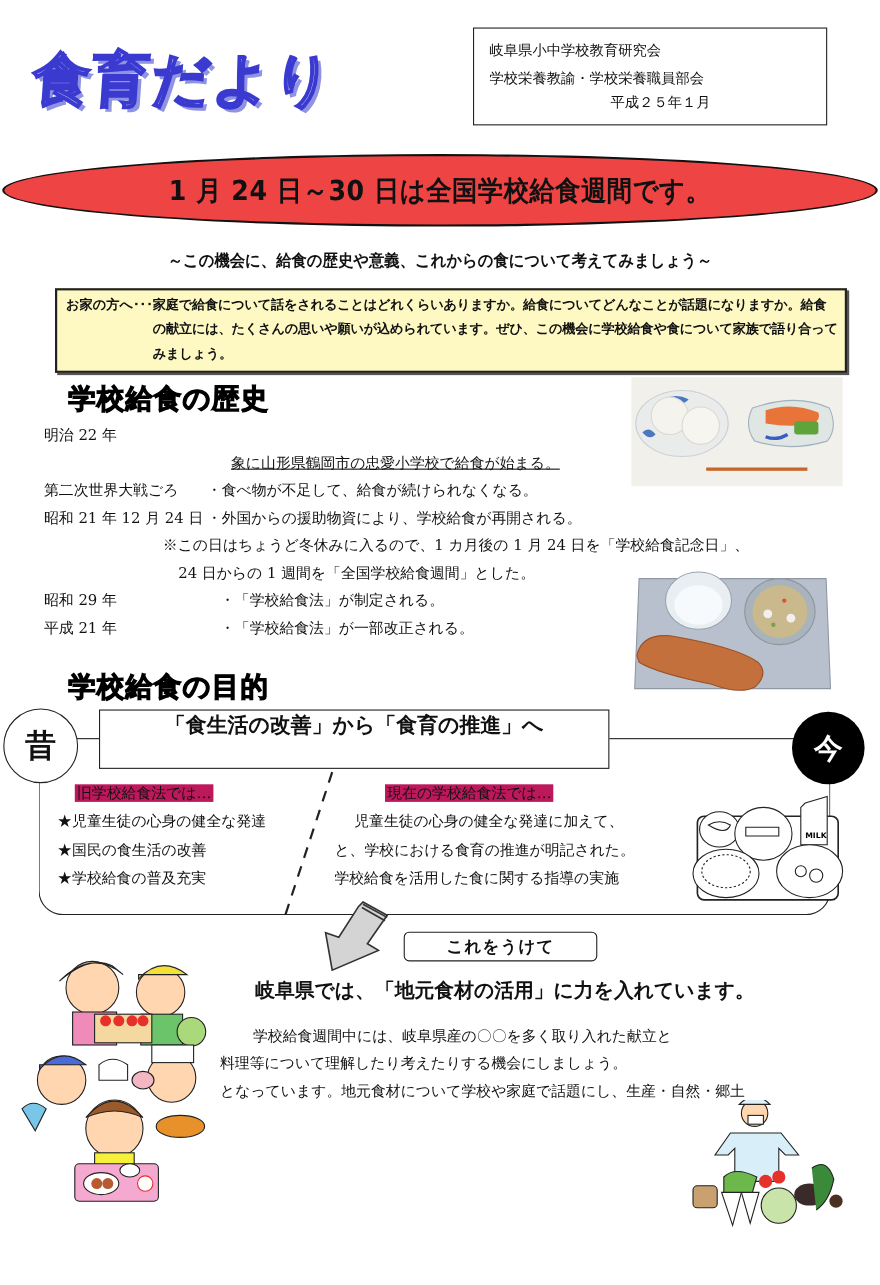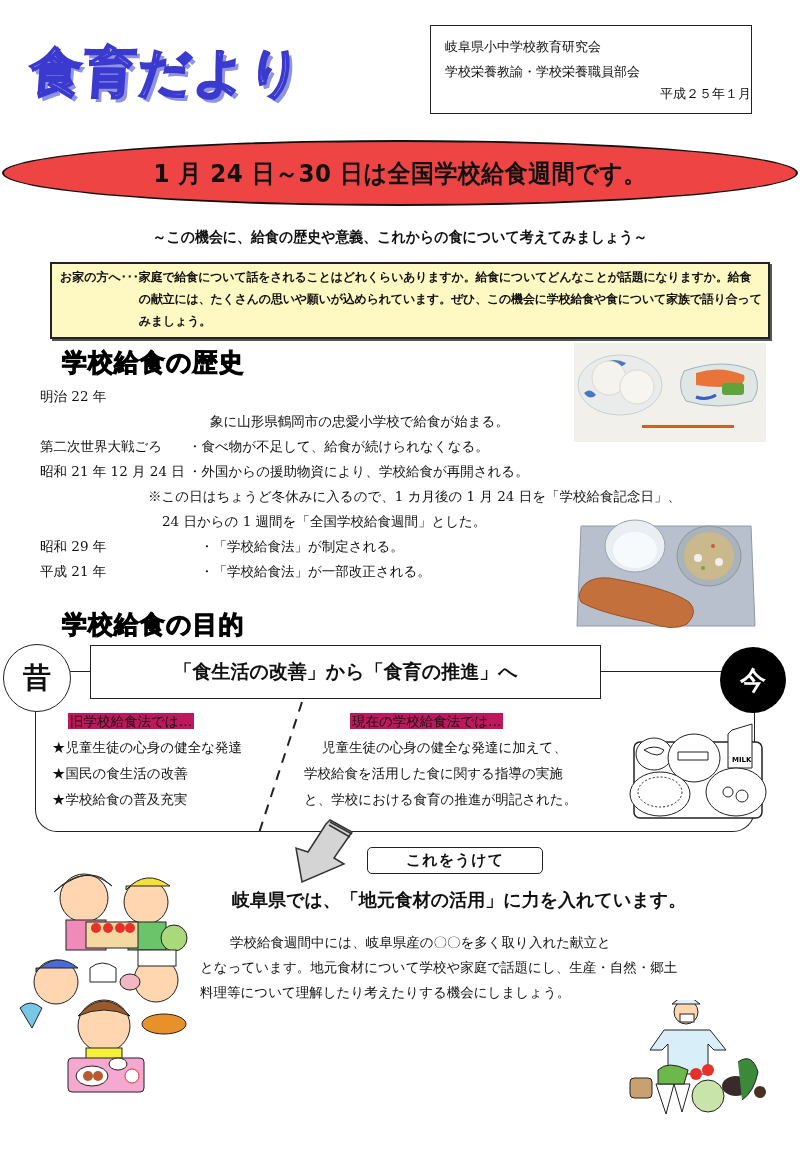--- a/index.html
+++ b/index.html
@@ -16,21 +16,21 @@
     text-shadow: 4px 4px 0 #8f93e0;
     transform: skewX(-4deg);
   }
 
   
   .org-box {
     left: 430px; top: 25px; width: 322px; height: 89px; border: 1.5px solid #222;
     padding: 8px 0 0 14px; font-family: "DejaVu Sans", sans-serif;
   }
   .org-box .l1, .org-box .l2 { font-size: 13px; font-weight: normal; line-height: 25px; }
-  .org-box .l3 { font-size: 13px; line-height: 20px; padding-left: 110px; text-align: right; }
+  .org-box .l3 { font-size: 13px; line-height: 20px; padding-left: 110px; }
 
   
   .ellipse {
     left: 2px; top: 140px; width: 796px; height: 66px; border-radius: 50%;
     background: #ef4444; border: 2px solid #111;
     display: flex; align-items: center; justify-content: center;
   }
   .ellipse span { font-family: "DejaVu Sans", sans-serif; font-weight: bold; font-size: 25px; letter-spacing: 0.5px; transform: scaleX(0.92); display: inline-block; }
 
   .subtitle { left: 0; width: 800px; top: 228px; text-align: center; font-family: "DejaVu Sans", sans-serif; font-weight: bold; font-size: 15px; transform: scaleX(0.93); }
@@ -46,21 +46,21 @@
   .green-box .body { flex: 1; letter-spacing: -0.2px; }
 
   
   .section-h { font-family: "DejaVu Sans", sans-serif; font-weight: 900; font-size: 25px; letter-spacing: 1px; -webkit-text-stroke: 1px #000; }
 
   
   .hist { left: 40px; top: 384px; width: 560px; font-size: 13.5px; }
   .hist .row { display: flex; height: 25px; line-height: 25px; }
   .hist .era { width: 160px; white-space: nowrap; }
   .hist .ev { flex: 1; white-space: nowrap; }
-  .hist .cont { padding-left: 170px; }
+  .hist .cont { padding-left: 170px; text-decoration: underline; }
   .hist .note { padding-left: 108px; }
   .hist .note2 { padding-left: 122px; }
 
   
   .photo1 { left: 574px; top: 343px; width: 192px; height: 99px; background: #f3f1ec; overflow: hidden; }
   .photo2 { left: 573px; top: 518px; width: 187px; height: 120px; overflow: hidden; }
 
   
   .big-frame {
     left: 35px; top: 672px; width: 720px; height: 160px;
@@ -71,22 +71,22 @@
     left: 3px; top: 644px; width: 68px; height: 68px; border-radius: 50%; border: 1.5px solid #222; background: #fff;
     display: flex; align-items: center; justify-content: center;
     font-family: "DejaVu Sans", sans-serif; font-weight: 900; font-size: 28px;
   }
   .circle-now {
     left: 720px; top: 647px; width: 66px; height: 66px; border-radius: 50%; background: #000; color: #fff;
     display: flex; align-items: center; justify-content: center;
     font-family: "DejaVu Sans", sans-serif; font-weight: 900; font-size: 26px;
   }
   .slogan-box {
-    left: 90px; top: 645px; width: 511px; height: 54px; border: 1.5px solid #222; background: #fff;
-    display: flex; align-items: center; justify-content: center;
+    left: 90px; top: 645px; width: 464px; height: 54px; border: 1.5px solid #222; background: #fff;
+    display: flex; justify-content: center;
     font-family: "DejaVu Sans", sans-serif; font-weight: bold; font-size: 19px;
   }
   .hl { background: #be185d; padding: 0 2px; }
   .col-old { left: 52px; top: 708px; font-size: 13.5px; }
   .col-old div, .col-new div { height: 26px; line-height: 26px; white-space: nowrap; }
   .col-new { left: 304px; top: 708px; font-size: 13.5px; }
 
   .uke-box {
     left: 367px; top: 847px; width: 176px; height: 27px; border: 1.5px solid #222; border-radius: 5px;
     display: flex; align-items: center; justify-content: center;
@@ -204,22 +204,22 @@
 <div class="abs col-old">
   <div style="padding-left:16px;"><span class="hl">旧学校給食法では…</span></div>
   <div>★児童生徒の心身の健全な発達</div>
   <div>★国民の食生活の改善</div>
   <div>★学校給食の普及充実</div>
 </div>
 
 <div class="abs col-new">
   <div style="padding-left:46px;"><span class="hl">現在の学校給食法では…</span></div>
   <div style="padding-left:18px;">児童生徒の心身の健全な発達に加えて、</div>
+  <div>と、学校における食育の推進が明記された。</div>
   <div>学校給食を活用した食に関する指導の実施</div>
-  <div>と、学校における食育の推進が明記された。</div>
 </div>
 
 <div class="abs" style="left:626px; top:722px; width:146px; height:100px;">
   <svg width="146" height="100" viewBox="0 0 146 100">
     <rect x="8" y="20" width="128" height="76" rx="6" fill="#fff" stroke="#222" stroke-width="1.5"></rect>
     <ellipse cx="28" cy="32" rx="18" ry="16" fill="#fff" stroke="#222"></ellipse>
     <path d="M18 28 q10 -6 20 0 q-4 10 -20 0z" fill="#fff" stroke="#222"></path>
     <ellipse cx="68" cy="36" rx="26" ry="24" fill="#fff" stroke="#222"></ellipse>
     <path d="M52 30 h30 v8 h-30z" fill="#fff" stroke="#222"></path>
     <path d="M106 8 l20 -6 v44 h-24 v-34z" fill="#fff" stroke="#222"></path>
@@ -241,22 +241,22 @@
 </div>
 
 <div class="abs uke-box">
   <span>これをうけて</span>
 </div>
 
 <div class="abs gifu-head">岐阜県では、「地元食材の活用」に力を入れています。</div>
 
 <div class="abs gifu-body">
   <div class="p1">学校給食週間中には、岐阜県産の〇〇を多く取り入れた献立と</div>
+  <div>料理等について理解したり考えたりする機会にしましょう。</div>
   <div>となっています。地元食材について学校や家庭で話題にし、生産・自然・郷土</div>
-  <div>料理等について理解したり考えたりする機会にしましょう。</div>
 </div>
 
 <div class="abs" style="left:14px; top:858px; width:180px; height:240px;">
   <svg width="180" height="240" viewBox="0 0 180 240">
     <circle cx="70" cy="40" r="24" fill="#ffd6b0" stroke="#222"></circle>
     <path d="M40 34 q30 -30 58 -6 l-10 -8 q-20 -10 -48 14z" fill="#fff" stroke="#222"></path>
     <rect x="52" y="62" width="40" height="30" fill="#f08ab8" stroke="#222"></rect>
     <circle cx="132" cy="44" r="22" fill="#ffd6b0" stroke="#222"></circle>
     <path d="M112 32 q20 -22 44 -4 h-44z" fill="#f5e03a" stroke="#222"></path>
     <rect x="114" y="64" width="38" height="28" fill="#6cc46a" stroke="#222"></rect>

